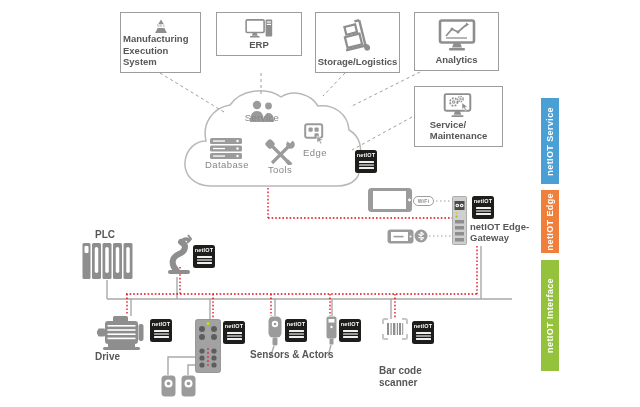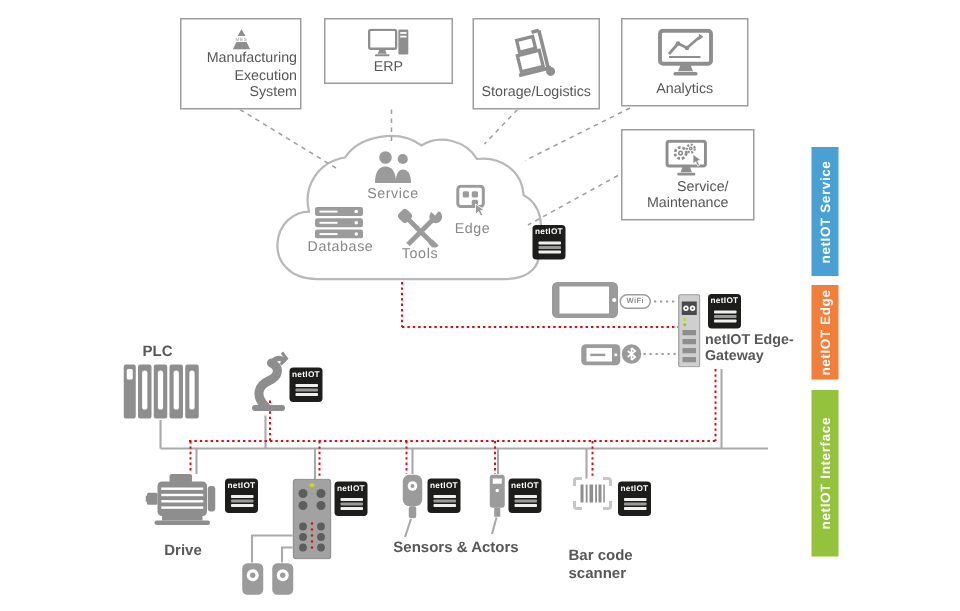--- a/index.html
+++ b/index.html
@@ -4,34 +4,34 @@
 <style>
   html,body{margin:0;padding:0;background:#fff;}
   #stage{position:relative;width:640px;height:407px;background:#fff;overflow:hidden;
          font-family:"Liberation Sans",sans-serif;}
   .abs{position:absolute;}
   svg{display:block;}
   
   .tbox{position:absolute;background:#fff;border:1.2px solid #9d9d9c;box-sizing:border-box;
         display:flex;flex-direction:column;align-items:center;justify-content:space-between;
         padding:6px 2px 5px;}
-  .tbox .lbl{font-size:9.5px;font-weight:normal;color:#575756;text-align:right;line-height:1.18;}
+  .tbox .lbl{font-size:9.5px;font-weight:bold;color:#575756;text-align:left;line-height:1.18;}
   .lbl-lg{font-size:10.5px;}
   
   .clbl{position:absolute;font-size:9.5px;color:#878787;text-align:center;letter-spacing:.4px;}
   
   .badge{position:absolute;width:22px;height:23px;background:#1d1d1b;border-radius:2.5px;
          text-align:center;box-sizing:border-box;padding-top:2.5px;z-index:4;}
   .badge .bt{display:block;font-size:5.5px;font-weight:bold;color:#fff;line-height:1;letter-spacing:.2px;}
   .badge .bars{display:block;margin:2.5px auto 0;width:15px;}
   .badge .bars i{display:block;height:2.2px;margin-bottom:1.2px;background:#f0f0f0;border-radius:.5px;}
   .badge .bars i.m{background:#9a9a9a;}
   
   .dlbl{position:absolute;font-size:10px;font-weight:bold;color:#575756;line-height:1.2;}
-  .center{text-align:center;margin-top:11px;}
+  .center{text-align:left;}
   
   .wifi{position:absolute;width:21px;height:10px;border:1.2px solid #9d9d9c;border-radius:5px;
         background:#fff;display:flex;align-items:center;justify-content:center;
         font-size:5px;font-weight:bold;color:#8e8e8e;letter-spacing:.3px;box-sizing:border-box;}
   
   .sbar{position:absolute;width:18px;display:flex;align-items:center;justify-content:center;color:#fff;}
   .sbar span{writing-mode:vertical-rl;transform:rotate(180deg);white-space:nowrap;
              font-size:9px;font-weight:bold;letter-spacing:.4px;}
   .z2{z-index:2;} .z3{z-index:3;}
 </style>
@@ -155,21 +155,21 @@
       <span style="display:block">Maintenance</span>
     </div>
   </div>
 
   <svg class="abs z2" style="left:247px;top:100px;" width="30" height="24" viewBox="0 0 30 24">
     <circle cx="10" cy="5" r="4.2" fill="#9b9b9b"></circle>
     <path d="M3,22 C3,14 6,11 10,11 C14,11 17,14 17,22 Z" fill="#9b9b9b"></path>
     <circle cx="21.5" cy="6" r="3.4" fill="#9b9b9b"></circle>
     <path d="M16.8,22 C16.8,15.5 19,13 21.5,13 C24.5,13 27,15.5 27,22 Z" fill="#9b9b9b"></path>
   </svg>
-  <div class="clbl z2" style="left:232px;top:124px;width:60px;text-align:center;">Service</div>
+  <div class="clbl z2" style="left:232px;top:112px;width:60px;text-align:center;">Service</div>
 
   <svg class="abs z2" style="left:210px;top:138px;" width="32" height="21" viewBox="0 0 32 21">
     <rect x="0" y="0" width="32" height="6" rx="1.5" fill="#9b9b9b"></rect>
     <rect x="0" y="7.5" width="32" height="6" rx="1.5" fill="#9b9b9b"></rect>
     <rect x="0" y="15" width="32" height="6" rx="1.5" fill="#9b9b9b"></rect>
     <rect x="3" y="2.4" width="12" height="1.3" fill="#fff"></rect>
     <rect x="3" y="9.9" width="12" height="1.3" fill="#fff"></rect>
     <rect x="3" y="17.4" width="12" height="1.3" fill="#fff"></rect>
     <circle cx="27.5" cy="3" r="1.2" fill="#fff"></circle>
     <circle cx="27.5" cy="10.5" r="1.2" fill="#fff"></circle>

